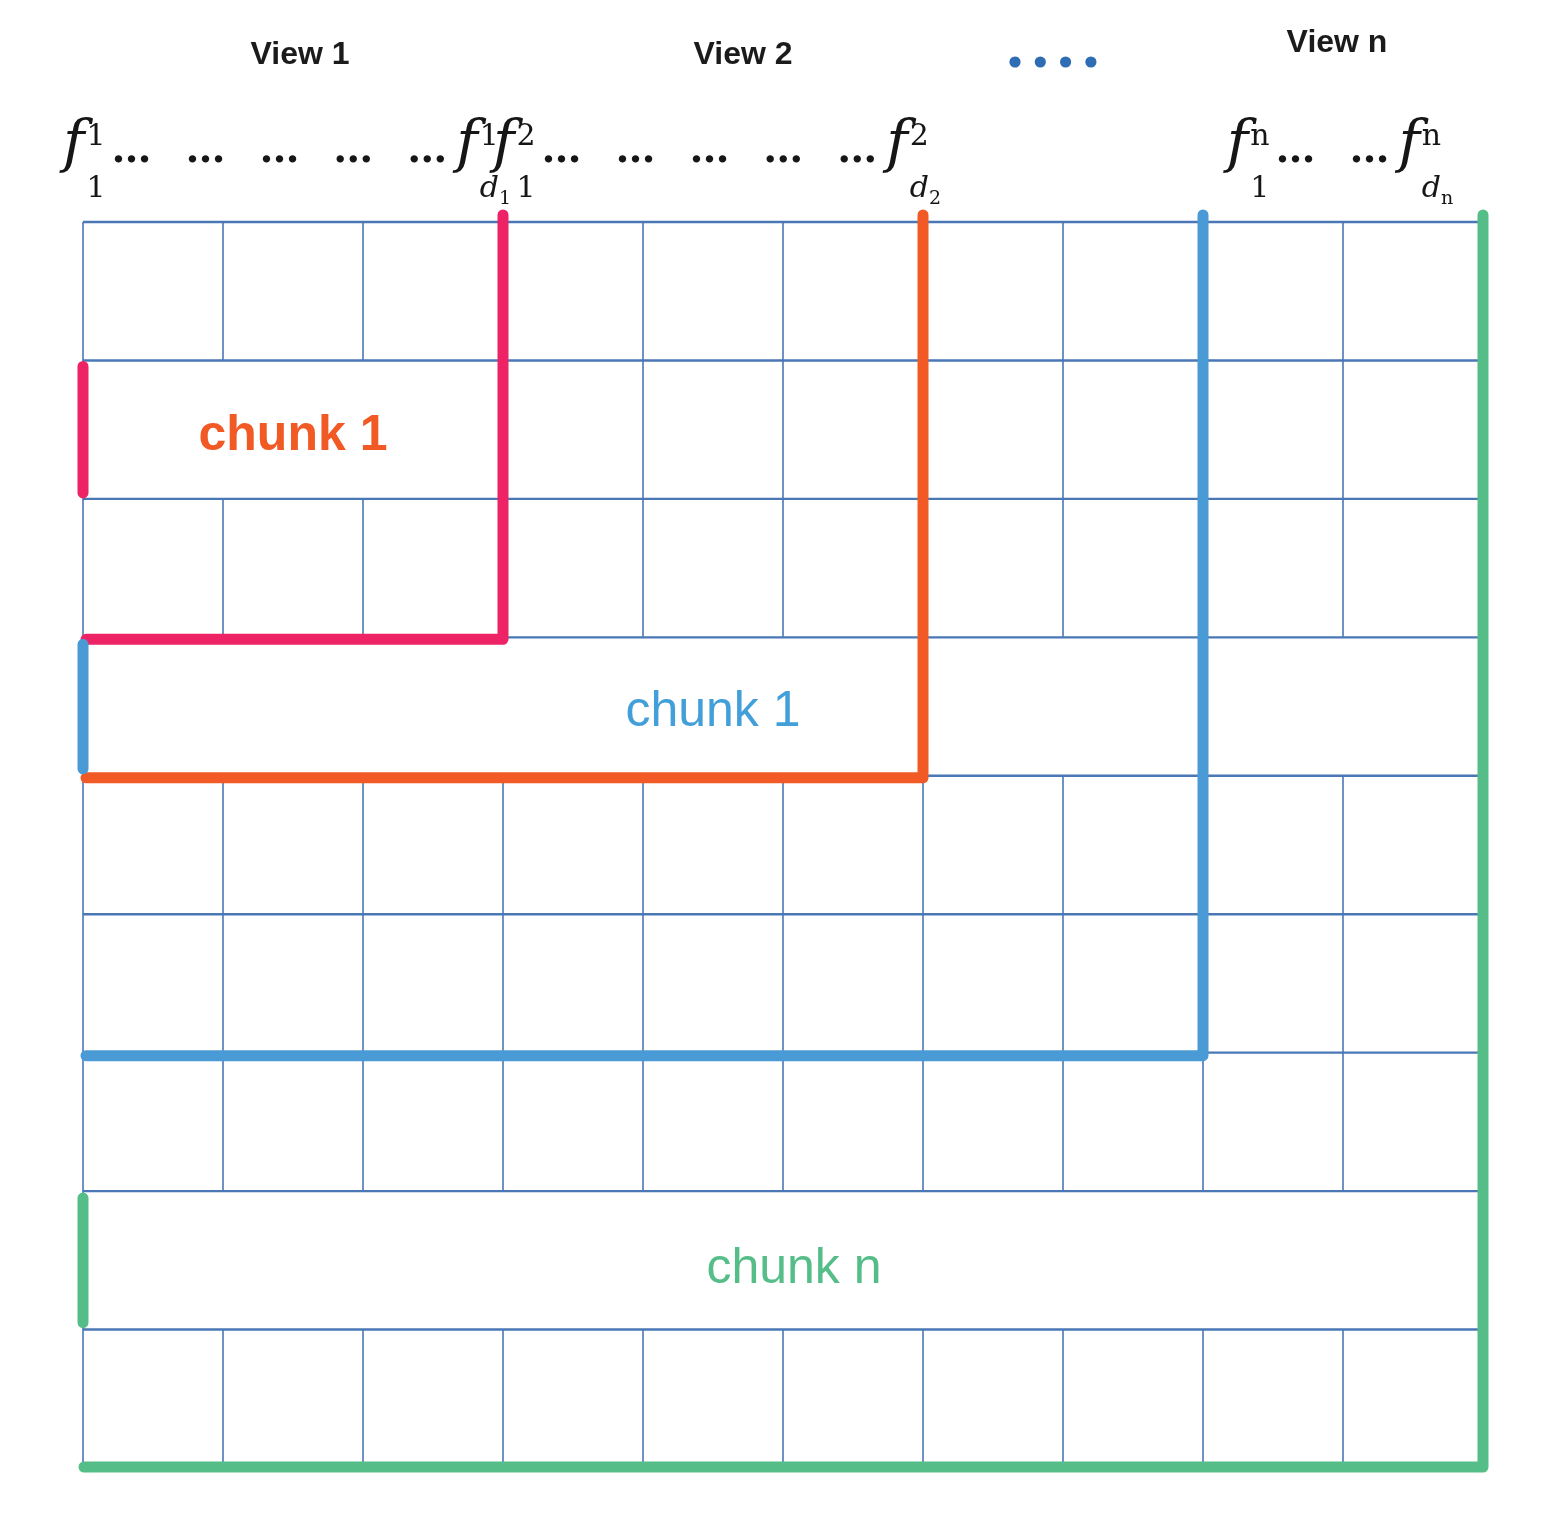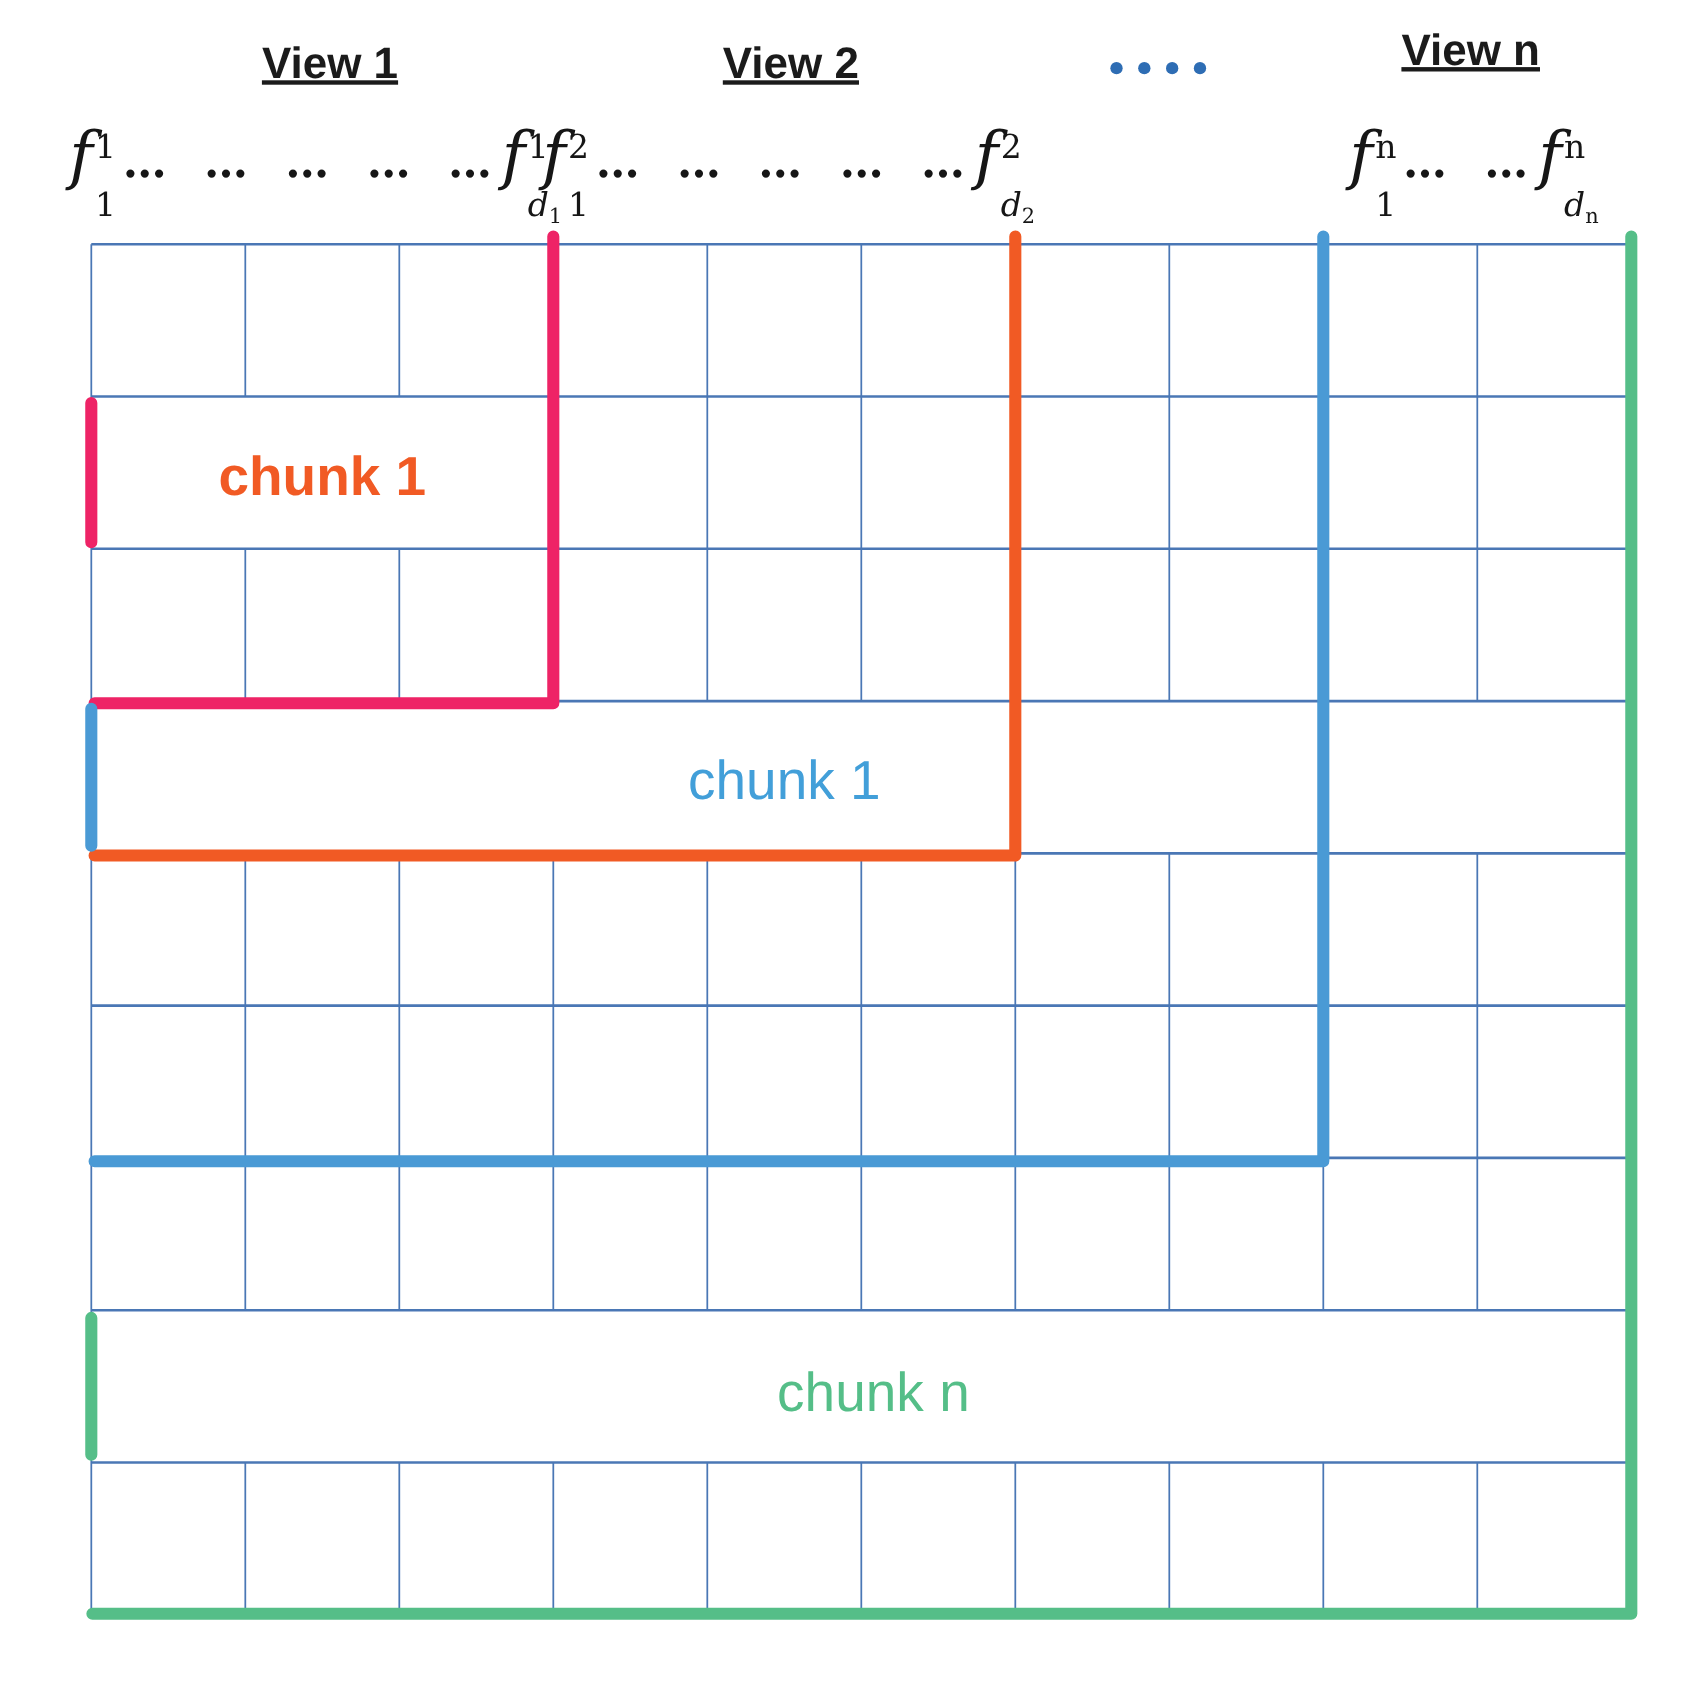--- a/index.html
+++ b/index.html
@@ -20,25 +20,24 @@
   .pinkline{stroke:var(--pink-outline);}
   .orangeline{stroke:var(--orange-outline);}
   .blueline{stroke:var(--blue-outline);}
   .greenline{stroke:var(--green-outline);}
   .hdot{fill:var(--header-dots);}
 
   .heading{
     position:absolute;
     transform:translateX(-50%);
     font-weight:700;
-    font-size:40px;
+    font-size:32px;
     line-height:1.15;
     color:var(--heading-text);
     white-space:nowrap;
-    text-decoration:underline;
   }
 
   .math{
     position:absolute;
     transform:translateX(-50%);
     display:flex;
     align-items:flex-start;
     color:var(--math-text);
     white-space:nowrap;
   }
@@ -173,21 +172,21 @@
     <path id="path-green" class="thick greenline" d="M 1483 215 L 1483 1467 L 84 1467 M 83 1198.1111111111113 L 83 1322.5555555555557"></path>
     <g id="header-dots">
         <circle cx="1015" cy="62" r="5.6" class="hdot"></circle>
         <circle cx="1040.3" cy="62" r="5.6" class="hdot"></circle>
         <circle cx="1065.6" cy="62" r="5.6" class="hdot"></circle>
         <circle cx="1090.9" cy="62" r="5.6" class="hdot"></circle>
       </g>
   </svg>
 
   <div class="heading" style="left:300px;top:35px">View 1</div>
-  <div class="heading" style="left:719px;top:35px">View 2</div>
+  <div class="heading" style="left:743px;top:35px">View 2</div>
   <div class="heading" style="left:1337px;top:23px">View n</div>
 
   <div class="math" style="left:287px;top:112px">
     <span class="mf">
       <span class="fl">f</span>
       <span class="fscripts">
         <span class="fsup">1</span>
         <span class="fsub"><span>1</span></span>
       </span>
     </span>

